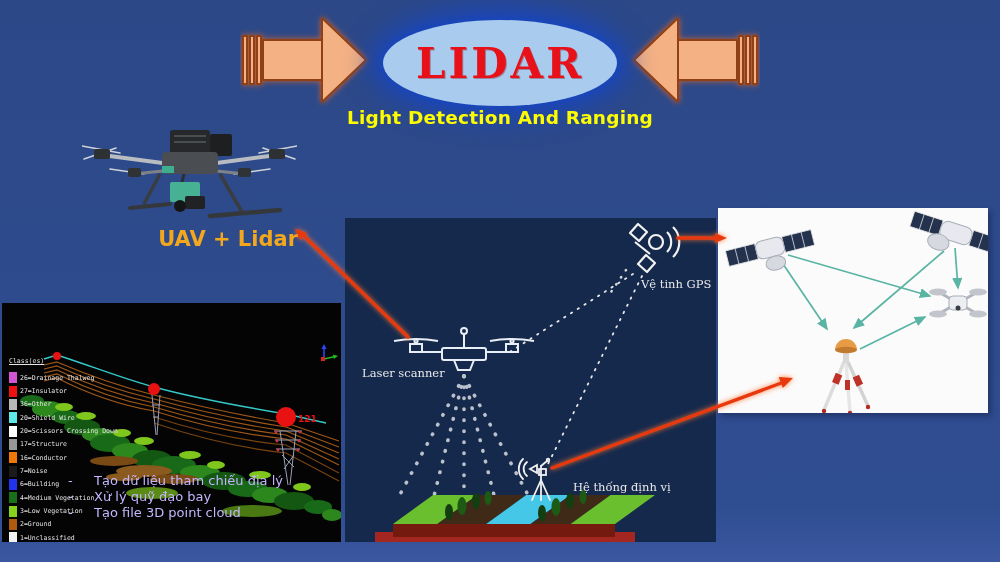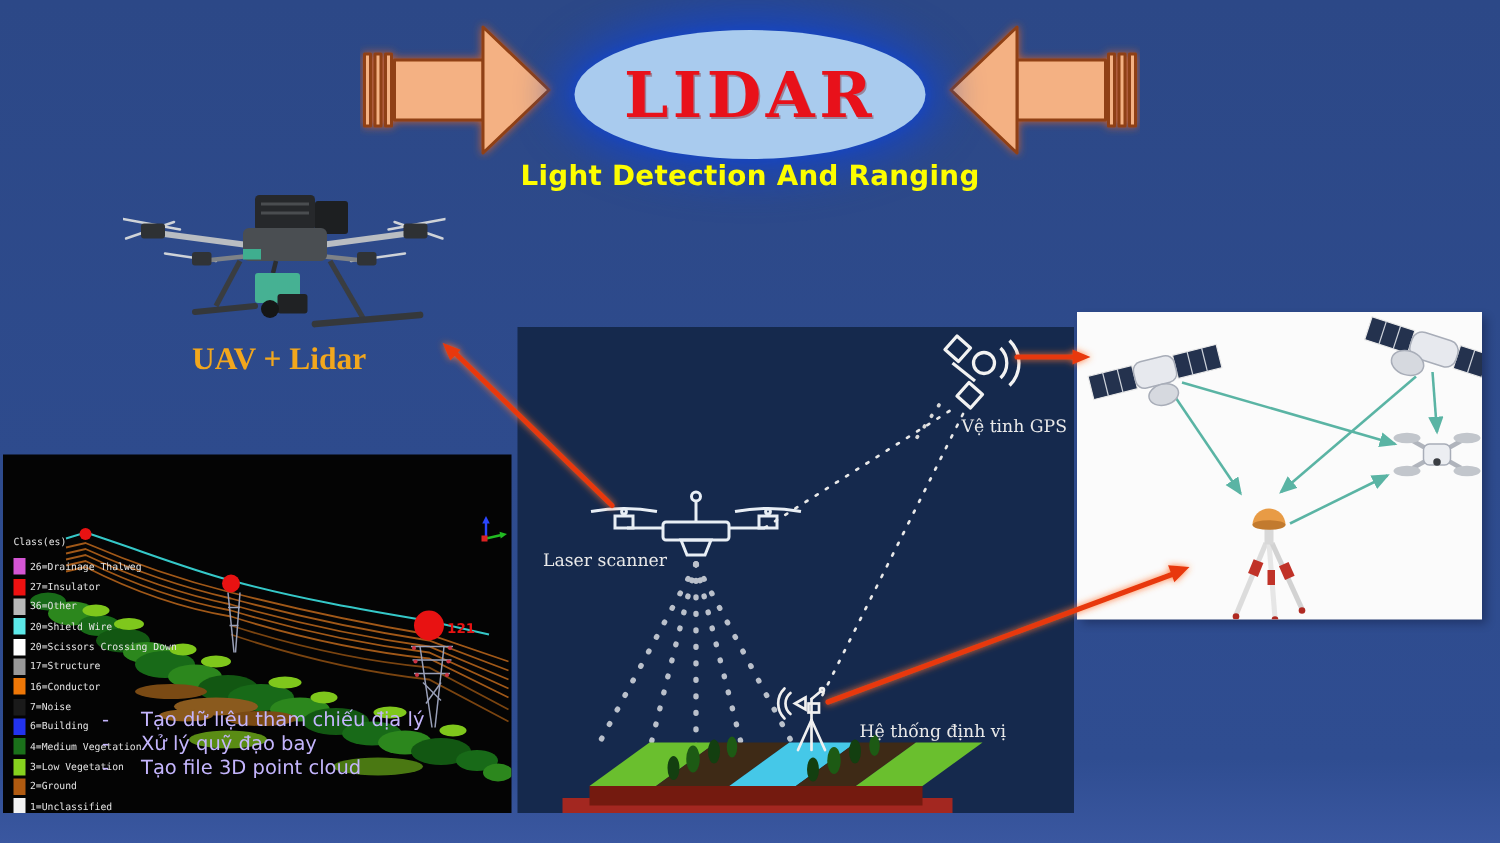--- a/index.html
+++ b/index.html
@@ -19,27 +19,27 @@
   .lidar-title{
     font-family:"DejaVu Serif","Liberation Serif",serif;font-weight:bold;
     font-size:42px;letter-spacing:3px;color:#e8111a;text-shadow:1px 1px 0 rgba(120,0,0,.35);
   }
   .subtitle{
     left:310px;top:107px;width:380px;text-align:center;
     font-weight:bold;font-size:18.5px;color:#fdfd00;letter-spacing:.2px;
   }
 
   
-  .uav-label{left:128px;top:227px;width:170px;text-align:left;font-weight:bold;font-size:21px;color:#f2a71d;font-family:Liberation Serif, serif;}
+  .uav-label{left:128px;top:227px;width:170px;text-align:right;font-weight:bold;font-size:21px;color:#f2a71d;}
 
   
   .black-panel{left:2px;top:303px;width:339px;height:239px;background:#040404;overflow:hidden;}
   .bp-title{left:34px;top:10px;width:250px;text-align:center;font-weight:bold;font-size:21px;color:#ead9a4;}
   .legend{left:7px;top:51px;z-index:3;font-family:"DejaVu Sans Mono","Liberation Mono",monospace;color:#e4e4e4;}
-  .legend .lheader{font-size:6.5px;height:17px;line-height:14px;}
+  .legend .lheader{font-size:6.5px;height:17px;line-height:14px;text-decoration:underline;}
   .lrow{display:flex;align-items:center;gap:3px;height:13.35px;}
   .lsq{width:8px;height:11px;flex:0 0 8px;}
   .llabel{font-size:6.5px;white-space:nowrap;}
   .bullets{left:66px;top:170px;width:268px;z-index:3;color:#c4b5fd;font-size:13px;}
   .bullet{display:flex;line-height:15.8px;}
   .bullet .dash{width:26px;flex:0 0 26px;text-align:left;}
   .bullet .dash::before{content:"-";}
 
   
   .center-panel{left:345px;top:218px;width:371px;height:324px;background:#15294d;overflow:hidden;}

